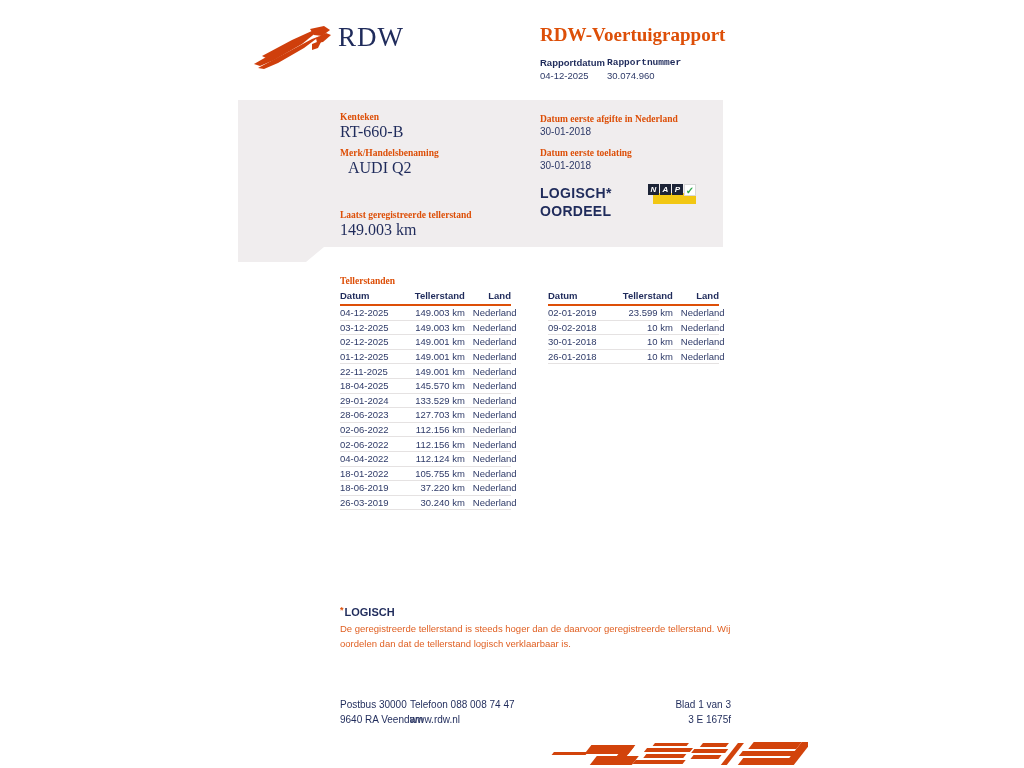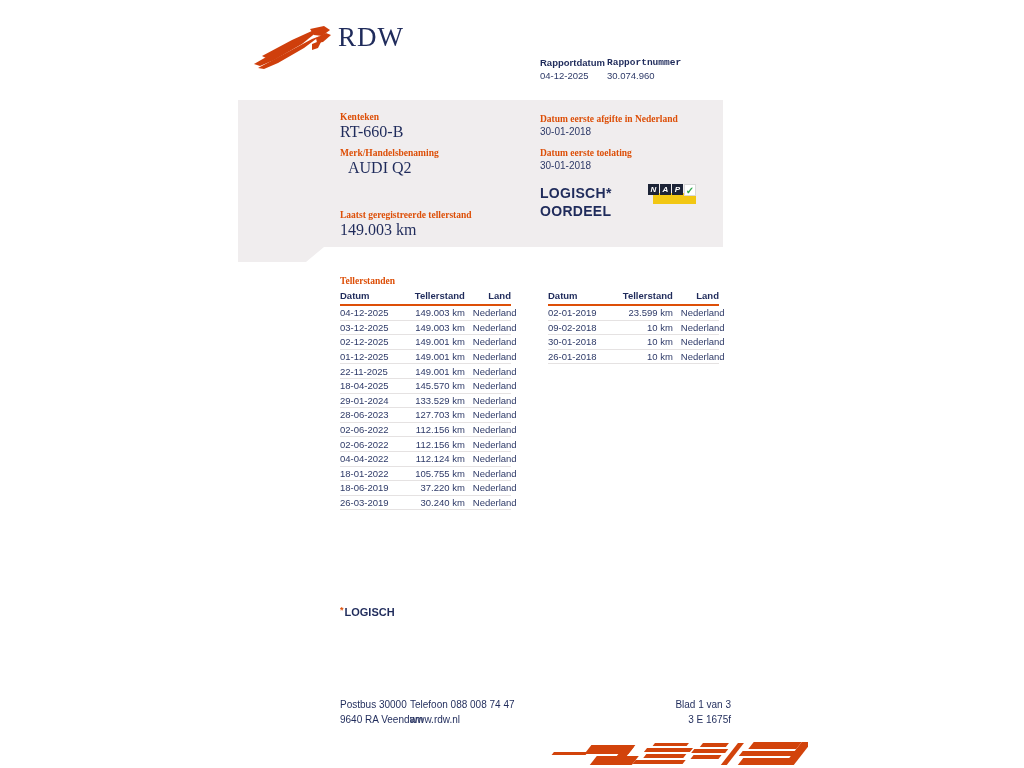--- a/index.html
+++ b/index.html
@@ -88,20 +88,21 @@
         <polygon points="6,42 34,27 60,13 68,10 52,22 26,37 12,43"></polygon>
         <polygon points="10,30 40,14 62,4 70,2 56,12 30,26 16,33"></polygon>
         <polygon points="58,3 72,0 78,4 70,10 62,9"></polygon>
         <polygon points="64,12 74,7 79,9 71,16 65,17"></polygon>
         <polygon points="60,18 70,14 66,22 60,24"></polygon>
       </g>
     </svg>
   </div>
   <div class="brand-word">RDW</div>
 
+  <div class="report-title">RDW-Voertuigrapport</div>
   <div class="meta-label lbl-rapportdatum">Rapportdatum</div>
   <div class="meta-value val-rapportdatum">04-12-2025</div>
   <div class="meta-label lbl-rapportnummer">Rapportnummer</div>
   <div class="meta-value val-rapportnummer">30.074.960</div>
 
   <div class="panel">
     <div class="f-label" style="left:102px; top:12px;">Kenteken</div>
     <div class="f-value-big" style="left:102px; top:23px;">RT-660-B</div>
 
     <div class="f-label" style="left:102px; top:48px;">Merk/Handelsbenaming</div>
@@ -240,20 +241,21 @@
           <span class="tcell c0">26-01-2018</span>
           <span class="tcell c1">10 km</span>
           <span class="tcell c2">Nederland</span>
         </div>
       </div>
   </div>
 
   <div class="footnote-head">
     <span class="ast">*</span><span>LOGISCH</span>
   </div>
+  <div class="footnote-body">De geregistreerde tellerstand is steeds hoger dan de daarvoor geregistreerde tellerstand. Wij oordelen dan dat de tellerstand logisch verklaarbaar is.</div>
 
   <div class="foot foot-a1">Postbus 30000</div>
   <div class="foot foot-a2">9640 RA Veendam</div>
   <div class="foot foot-b1">Telefoon 088 008 74 47</div>
   <div class="foot foot-b2">www.rdw.nl</div>
   <div class="foot foot-c1">Blad 1 van 3</div>
   <div class="foot foot-c2">3 E 1675f</div>
 
   <div class="deco">
     <svg width="268" height="34" viewBox="0 0 268 34">

